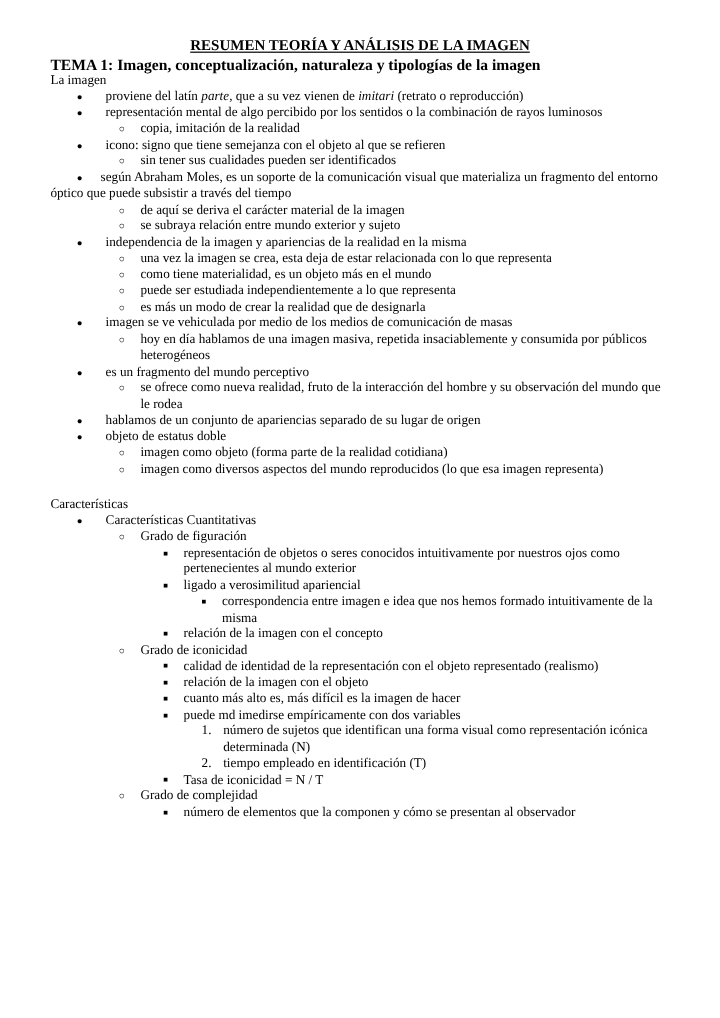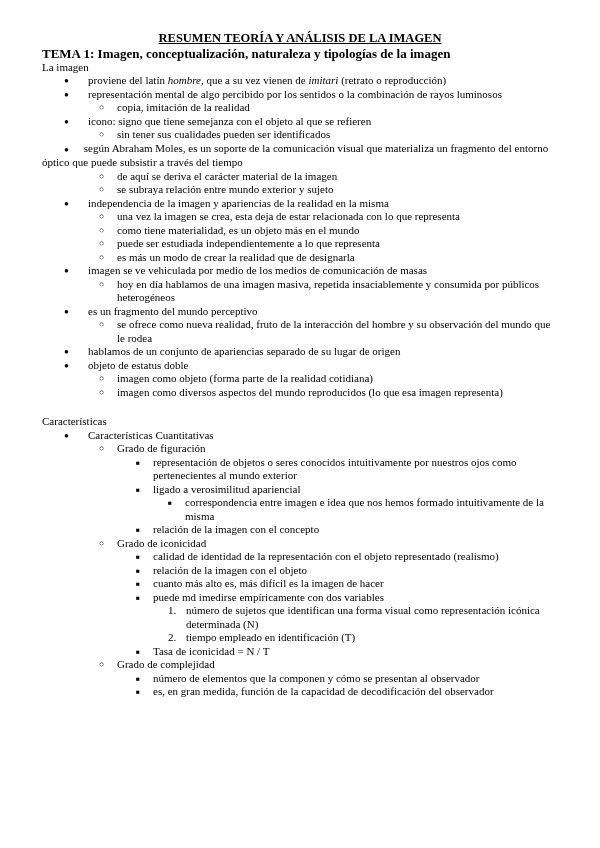--- a/index.html
+++ b/index.html
@@ -66,21 +66,21 @@
 
 <div class="page">
   <div class="doc-title">RESUMEN TEORÍA Y ANÁLISIS DE LA IMAGEN</div>
   <div class="topic-heading">TEMA 1: Imagen, conceptualización, naturaleza y tipologías de la imagen</div>
 
   <div>
     <div class="section-label">La imagen</div>
     <div>
         <div class="li level-1">
           <span class="marker b1">●</span>
-          <span class="li-text"><span>proviene del latín </span><span style="font-style: italic;">hombre</span><span>, que a su vez vienen de </span><span style="font-style: italic;">imitari</span><span> (retrato o reproducción)</span></span>
+          <span class="li-text"><span>proviene del latín </span><span style="font-style: italic;">parte</span><span>, que a su vez vienen de </span><span style="font-style: italic;">imitari</span><span> (retrato o reproducción)</span></span>
         </div>
         <div class="li level-1">
           <span class="marker b1">●</span>
           <span class="li-text">representación mental de algo percibido por los sentidos o la combinación de rayos luminosos</span>
         </div>
         <div class="li level-2">
           <span class="marker b2">○</span>
           <span class="li-text">copia, imitación de la realidad</span>
         </div>
         <div class="li level-1">
@@ -215,19 +215,15 @@
           <span class="li-text">Tasa de iconicidad = N / T</span>
         </div>
         <div class="li level-2">
           <span class="marker b2">○</span>
           <span class="li-text">Grado de complejidad</span>
         </div>
         <div class="li level-3">
           <span class="marker b3">■</span>
           <span class="li-text">número de elementos que la componen y cómo se presentan al observador</span>
         </div>
-        <div class="li level-3">
-          <span class="marker b3">■</span>
-          <span class="li-text">es, en gran medida, función de la capacidad de decodificación del observador</span>
-        </div>
       </div>
   </div>
 </div>
 
 </body></html>

